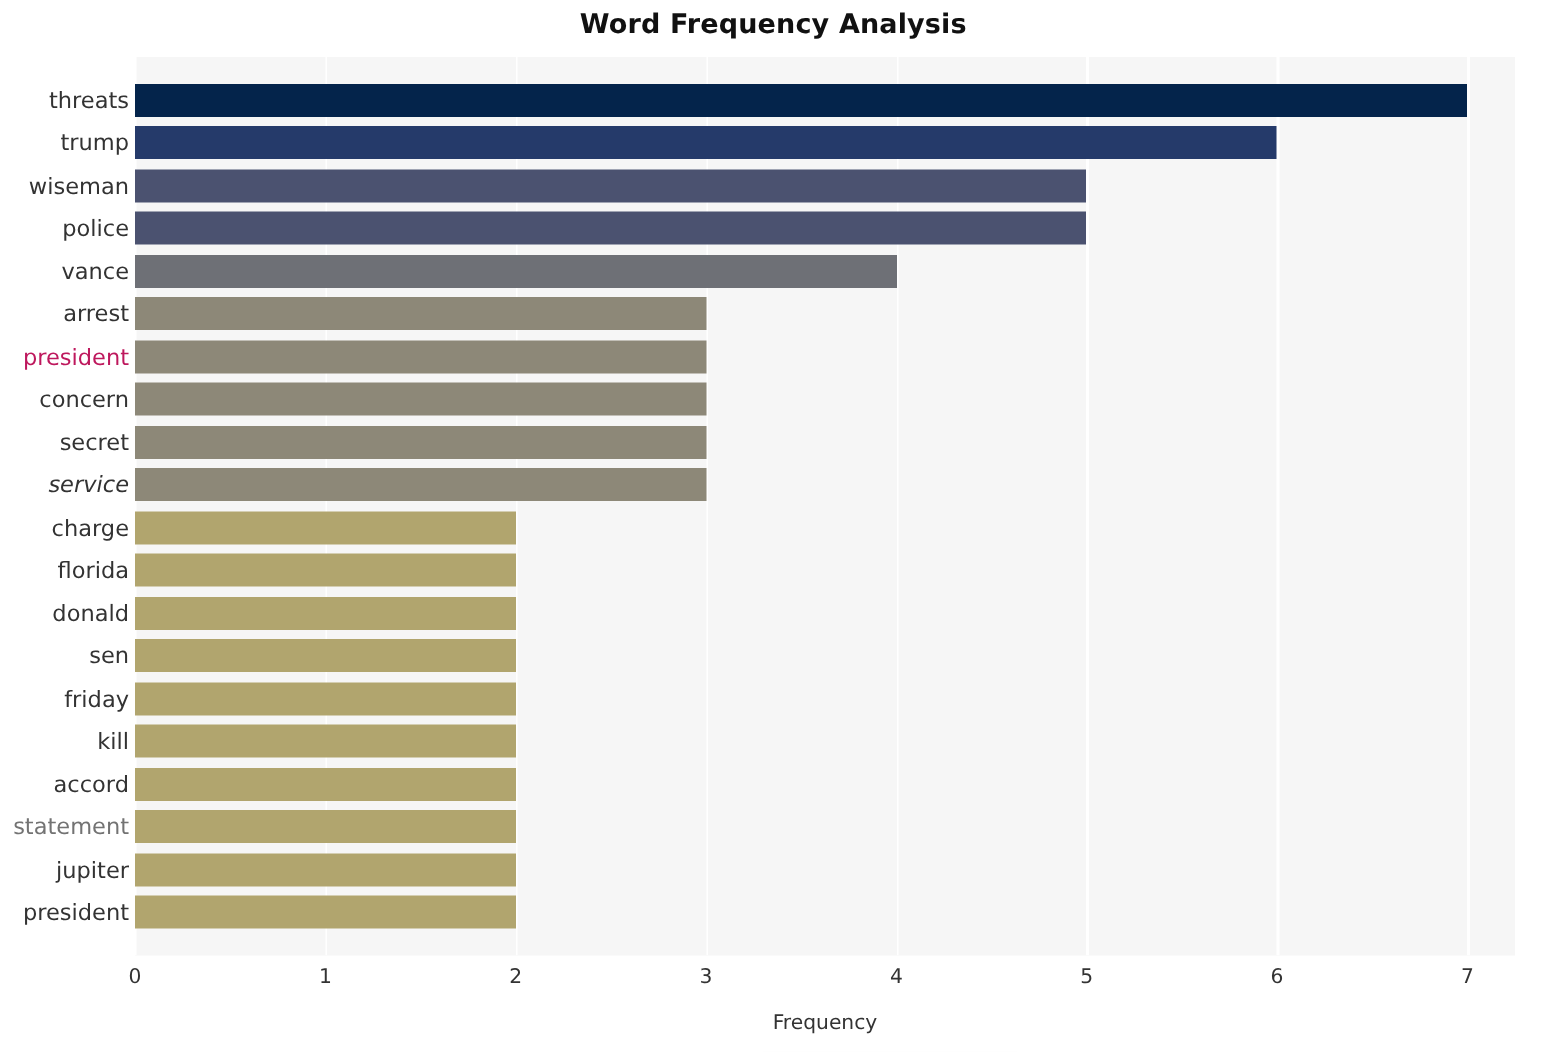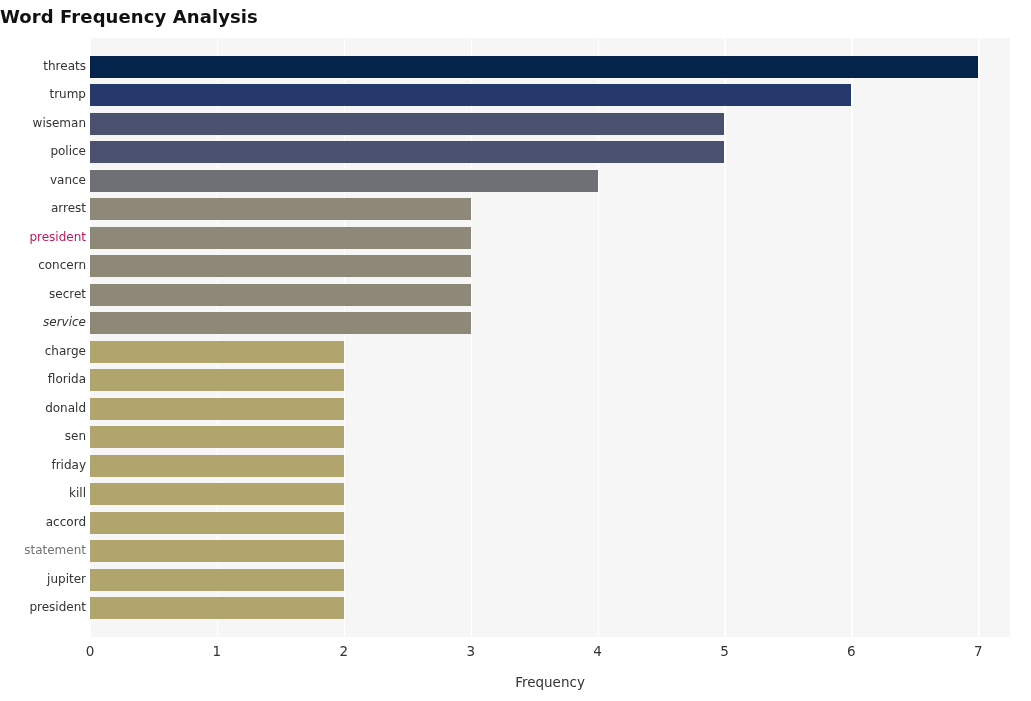--- a/index.html
+++ b/index.html
@@ -22,20 +22,21 @@
     height: 701px;
     background: #ffffff;
   }
 
   
   #chart-title {
     position: absolute;
     left: 0;
     top: 6px;
     width: 1031px;
+    text-align: center;
     font-size: 18px;
     font-weight: bold;
     color: #111111;
     letter-spacing: 0.1px;
     font-family: "DejaVu Sans", "Liberation Sans", sans-serif;
   }
 
   
   #plot-area {
     position: absolute;
@@ -61,21 +62,21 @@
     left: 0;
     height: 22px;
   }
 
   
   .ytick {
     position: absolute;
     right: 0;
     width: 86px;
     text-align: right;
-    font-size: 12px;
+    font-size: 15px;
     color: #333333;
     white-space: nowrap;
     line-height: 1;
   }
   #y-axis {
     position: absolute;
     left: 0;
     top: 38px;
     width: 86px;
     height: 599px;

